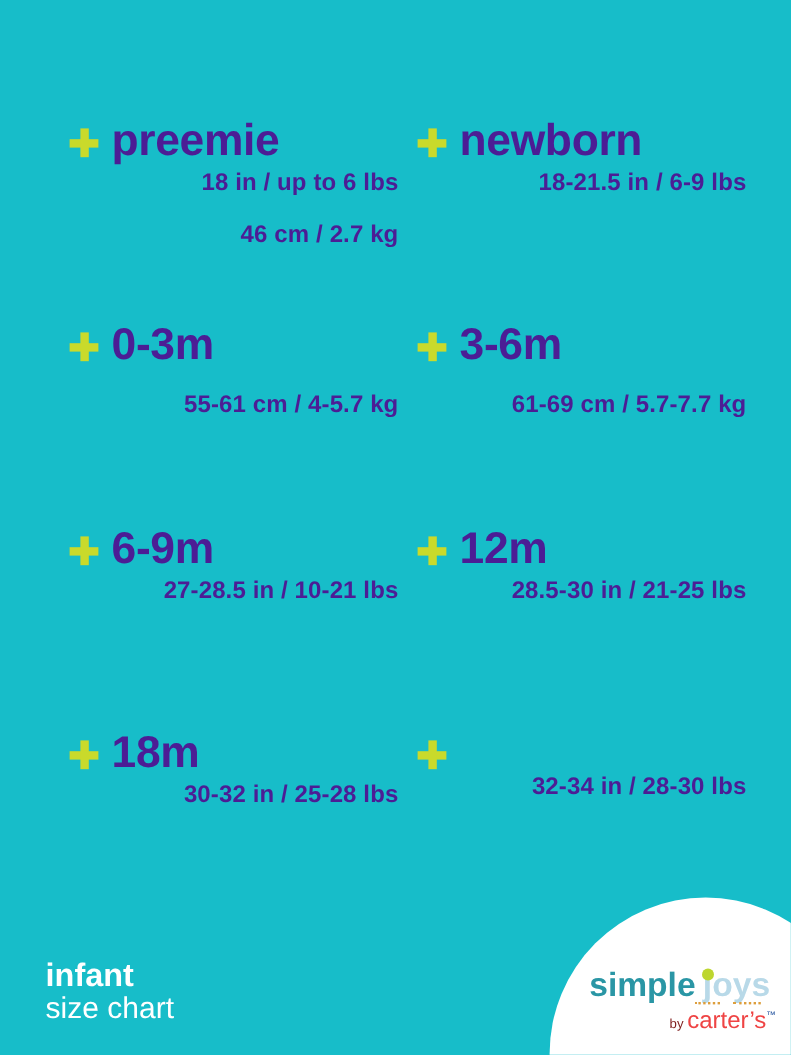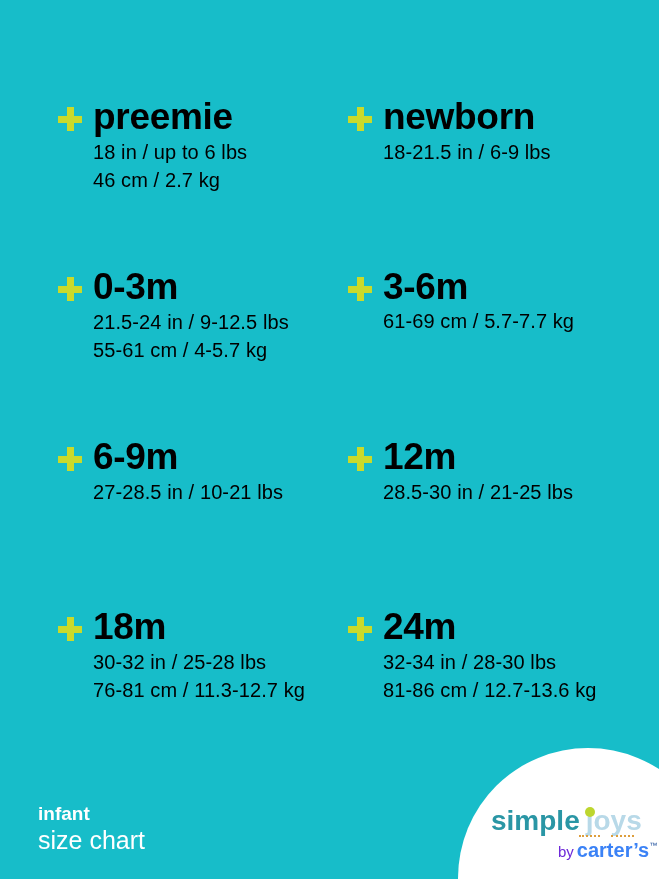--- a/index.html
+++ b/index.html
@@ -12,21 +12,22 @@
     -webkit-font-smoothing: antialiased;
   }
   .page { position: absolute; inset: 0; }
 
   
   .grid {
     position: absolute; left: 58px; top: 97px;
     display: grid;
     grid-template-columns: 290px 290px;
     grid-auto-rows: 170px;
-    color: #000000;
+    color: #4c1d95;
+    text-align: right;
   }
   .cell { display: block; }
   .cell-head { display: flex; align-items: flex-start; }
   .plus {
     position: relative;
     width: 24px; height: 24px;
     margin-top: 10px; margin-right: 11px;
     flex: 0 0 24px;
   }
   .plus::before {
@@ -37,29 +38,29 @@
   .plus::after {
     content: ""; position: absolute;
     top: 0; left: 8.5px; width: 7px; height: 24px;
     background: #c9da2b;
   }
   .size-label {
     margin: 0; font-size: 37px; font-weight: bold;
     line-height: 40px; letter-spacing: -0.3px;
   }
   .detail {
-    margin: 0; padding-left: 35px;
-    font-size: 20px; font-weight: normal; line-height: 28px;
+    margin: 16px; padding-left: 35px;
+    font-size: 20px; font-weight: bold; line-height: 28px;
     letter-spacing: 0.1px;
   }
   .detail.first { margin-top: 1px; }
 
   
   .footer { position: absolute; left: 38px; top: 800px; color: #ffffff; }
-  .footer-category { font-size: 19px; font-weight: bold; line-height: 27px; }
+  .footer-category { font-size: 27px; font-weight: bold; line-height: 27px; }
   .footer-subtitle { font-size: 25px; font-weight: normal; line-height: 27px; text-align: center; }
 
   
   .brand-circle {
     position: absolute;
     left: 458px; top: 748px;
     width: 260px; height: 260px;
     border-radius: 50%;
     background: #ffffff;
   }
@@ -76,22 +77,22 @@
     border-radius: 50%;
     background: #bdd62f;
   }
   .dots { position: absolute; height: 3px; border-bottom: 2px dotted #dd9e3c; }
   .dots1 { left: 121px; top: 84px; width: 21px; }
   .dots2 { left: 153px; top: 84px; width: 23px; }
   .brand-row2 {
     position: absolute; left: 100px; top: 88px;
     white-space: nowrap; line-height: 20px;
   }
-  .brand-by { font-size: 15px; color: #6d28d9; }
-  .brand-carters { font-size: 20px; font-weight: bold; color: #3b82f6; margin-left: 3px; }
+  .brand-by { font-size: 11px; color: #7f1d1d; }
+  .brand-carters { font-size: 20px; font-weight: normal; color: #ef4444; margin-left: 3px; }
   .brand-tm { font-size: 8px; color: #1e4f9c; vertical-align: 9px; }
 </style>
 </head>
 <body>
 
 <div class="page">
 
   <section class="grid">
 
     <div class="cell">
@@ -109,21 +110,20 @@
         <h2 class="size-label">newborn</h2>
       </div>
       <p class="detail first">18-21.5 in / 6-9 lbs</p>
     </div>
 
     <div class="cell">
       <div class="cell-head">
         <span class="plus"></span>
         <h2 class="size-label">0-3m</h2>
       </div>
-      <p class="detail first">21.5-24 in / 9-12.5 lbs</p>
       <p class="detail">55-61 cm / 4-5.7 kg</p>
     </div>
 
     <div class="cell">
       <div class="cell-head">
         <span class="plus"></span>
         <h2 class="size-label">3-6m</h2>
       </div>
       <p class="detail">61-69 cm / 5.7-7.7 kg</p>
     </div>
@@ -143,30 +143,27 @@
       </div>
       <p class="detail first">28.5-30 in / 21-25 lbs</p>
     </div>
 
     <div class="cell">
       <div class="cell-head">
         <span class="plus"></span>
         <h2 class="size-label">18m</h2>
       </div>
       <p class="detail first">30-32 in / 25-28 lbs</p>
-      <p class="detail">76-81 cm / 11.3-12.7 kg</p>
     </div>
 
     <div class="cell">
       <div class="cell-head">
         <span class="plus"></span>
-        <h2 class="size-label">24m</h2>
       </div>
       <p class="detail first">32-34 in / 28-30 lbs</p>
-      <p class="detail">81-86 cm / 12.7-13.6 kg</p>
     </div>
 
   </section>
 
   <footer class="footer">
     <div class="footer-category">infant</div>
     <div class="footer-subtitle">size chart</div>
   </footer>
 
   <div class="brand-circle">

